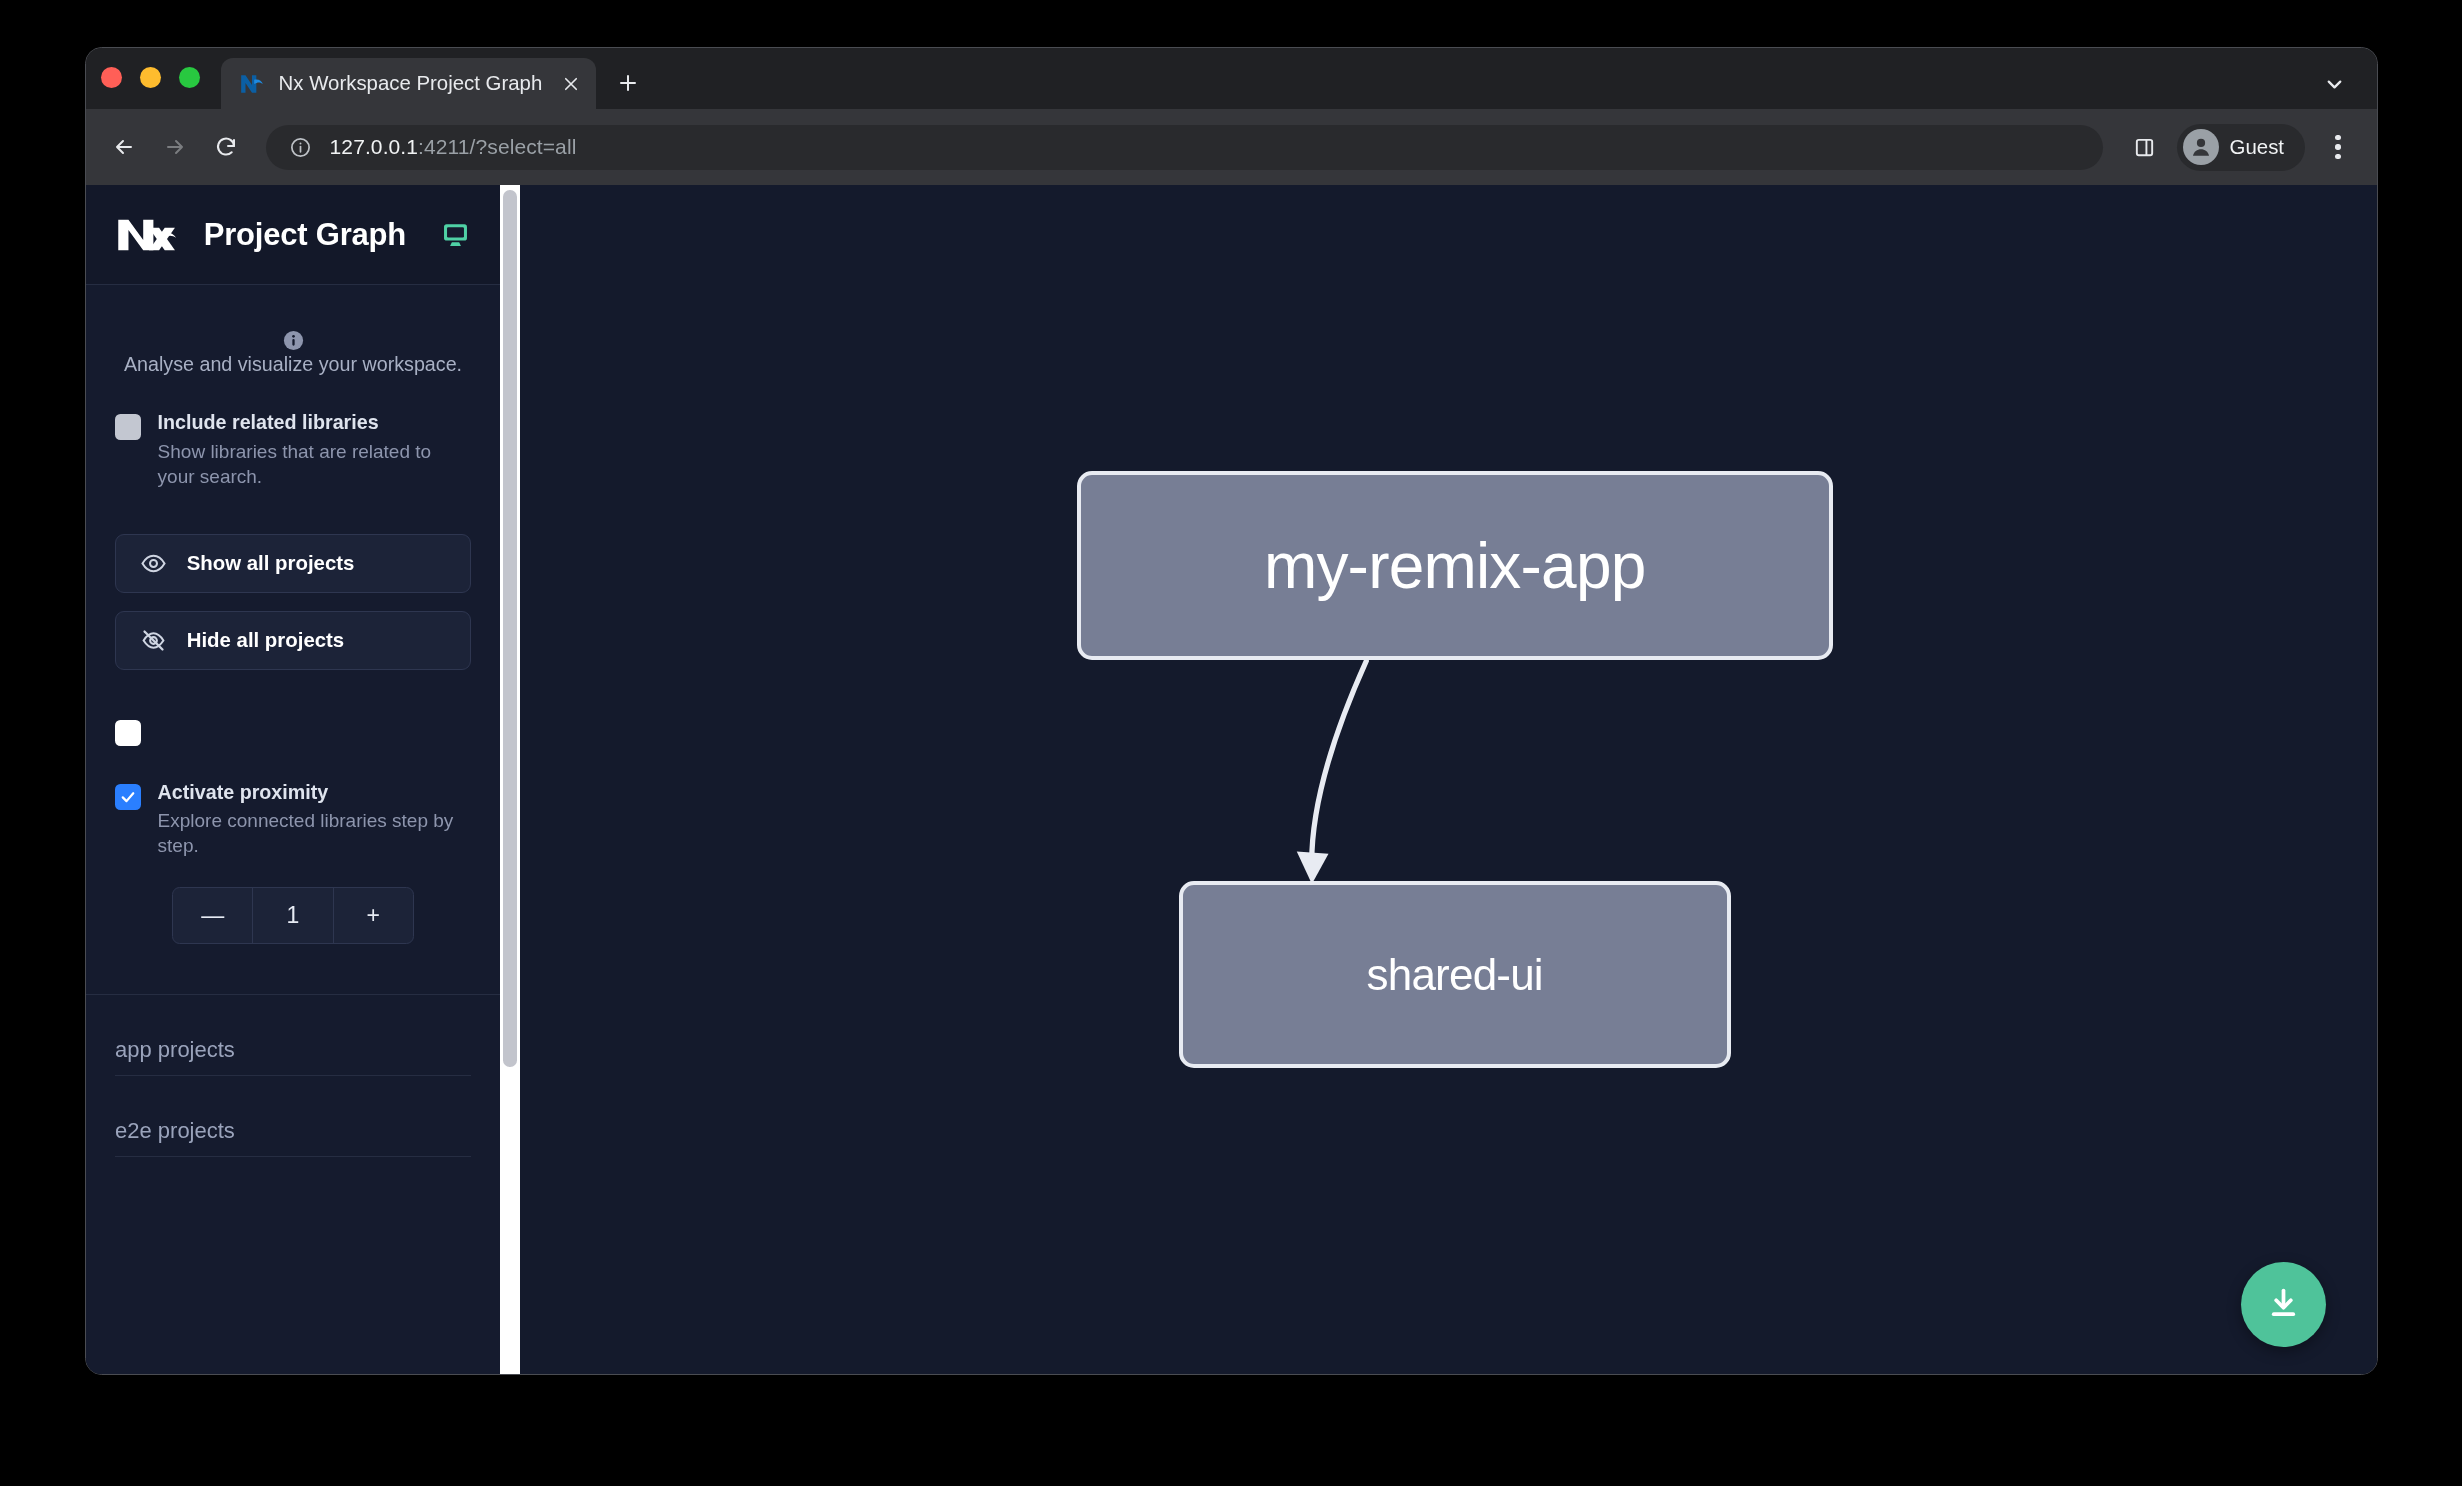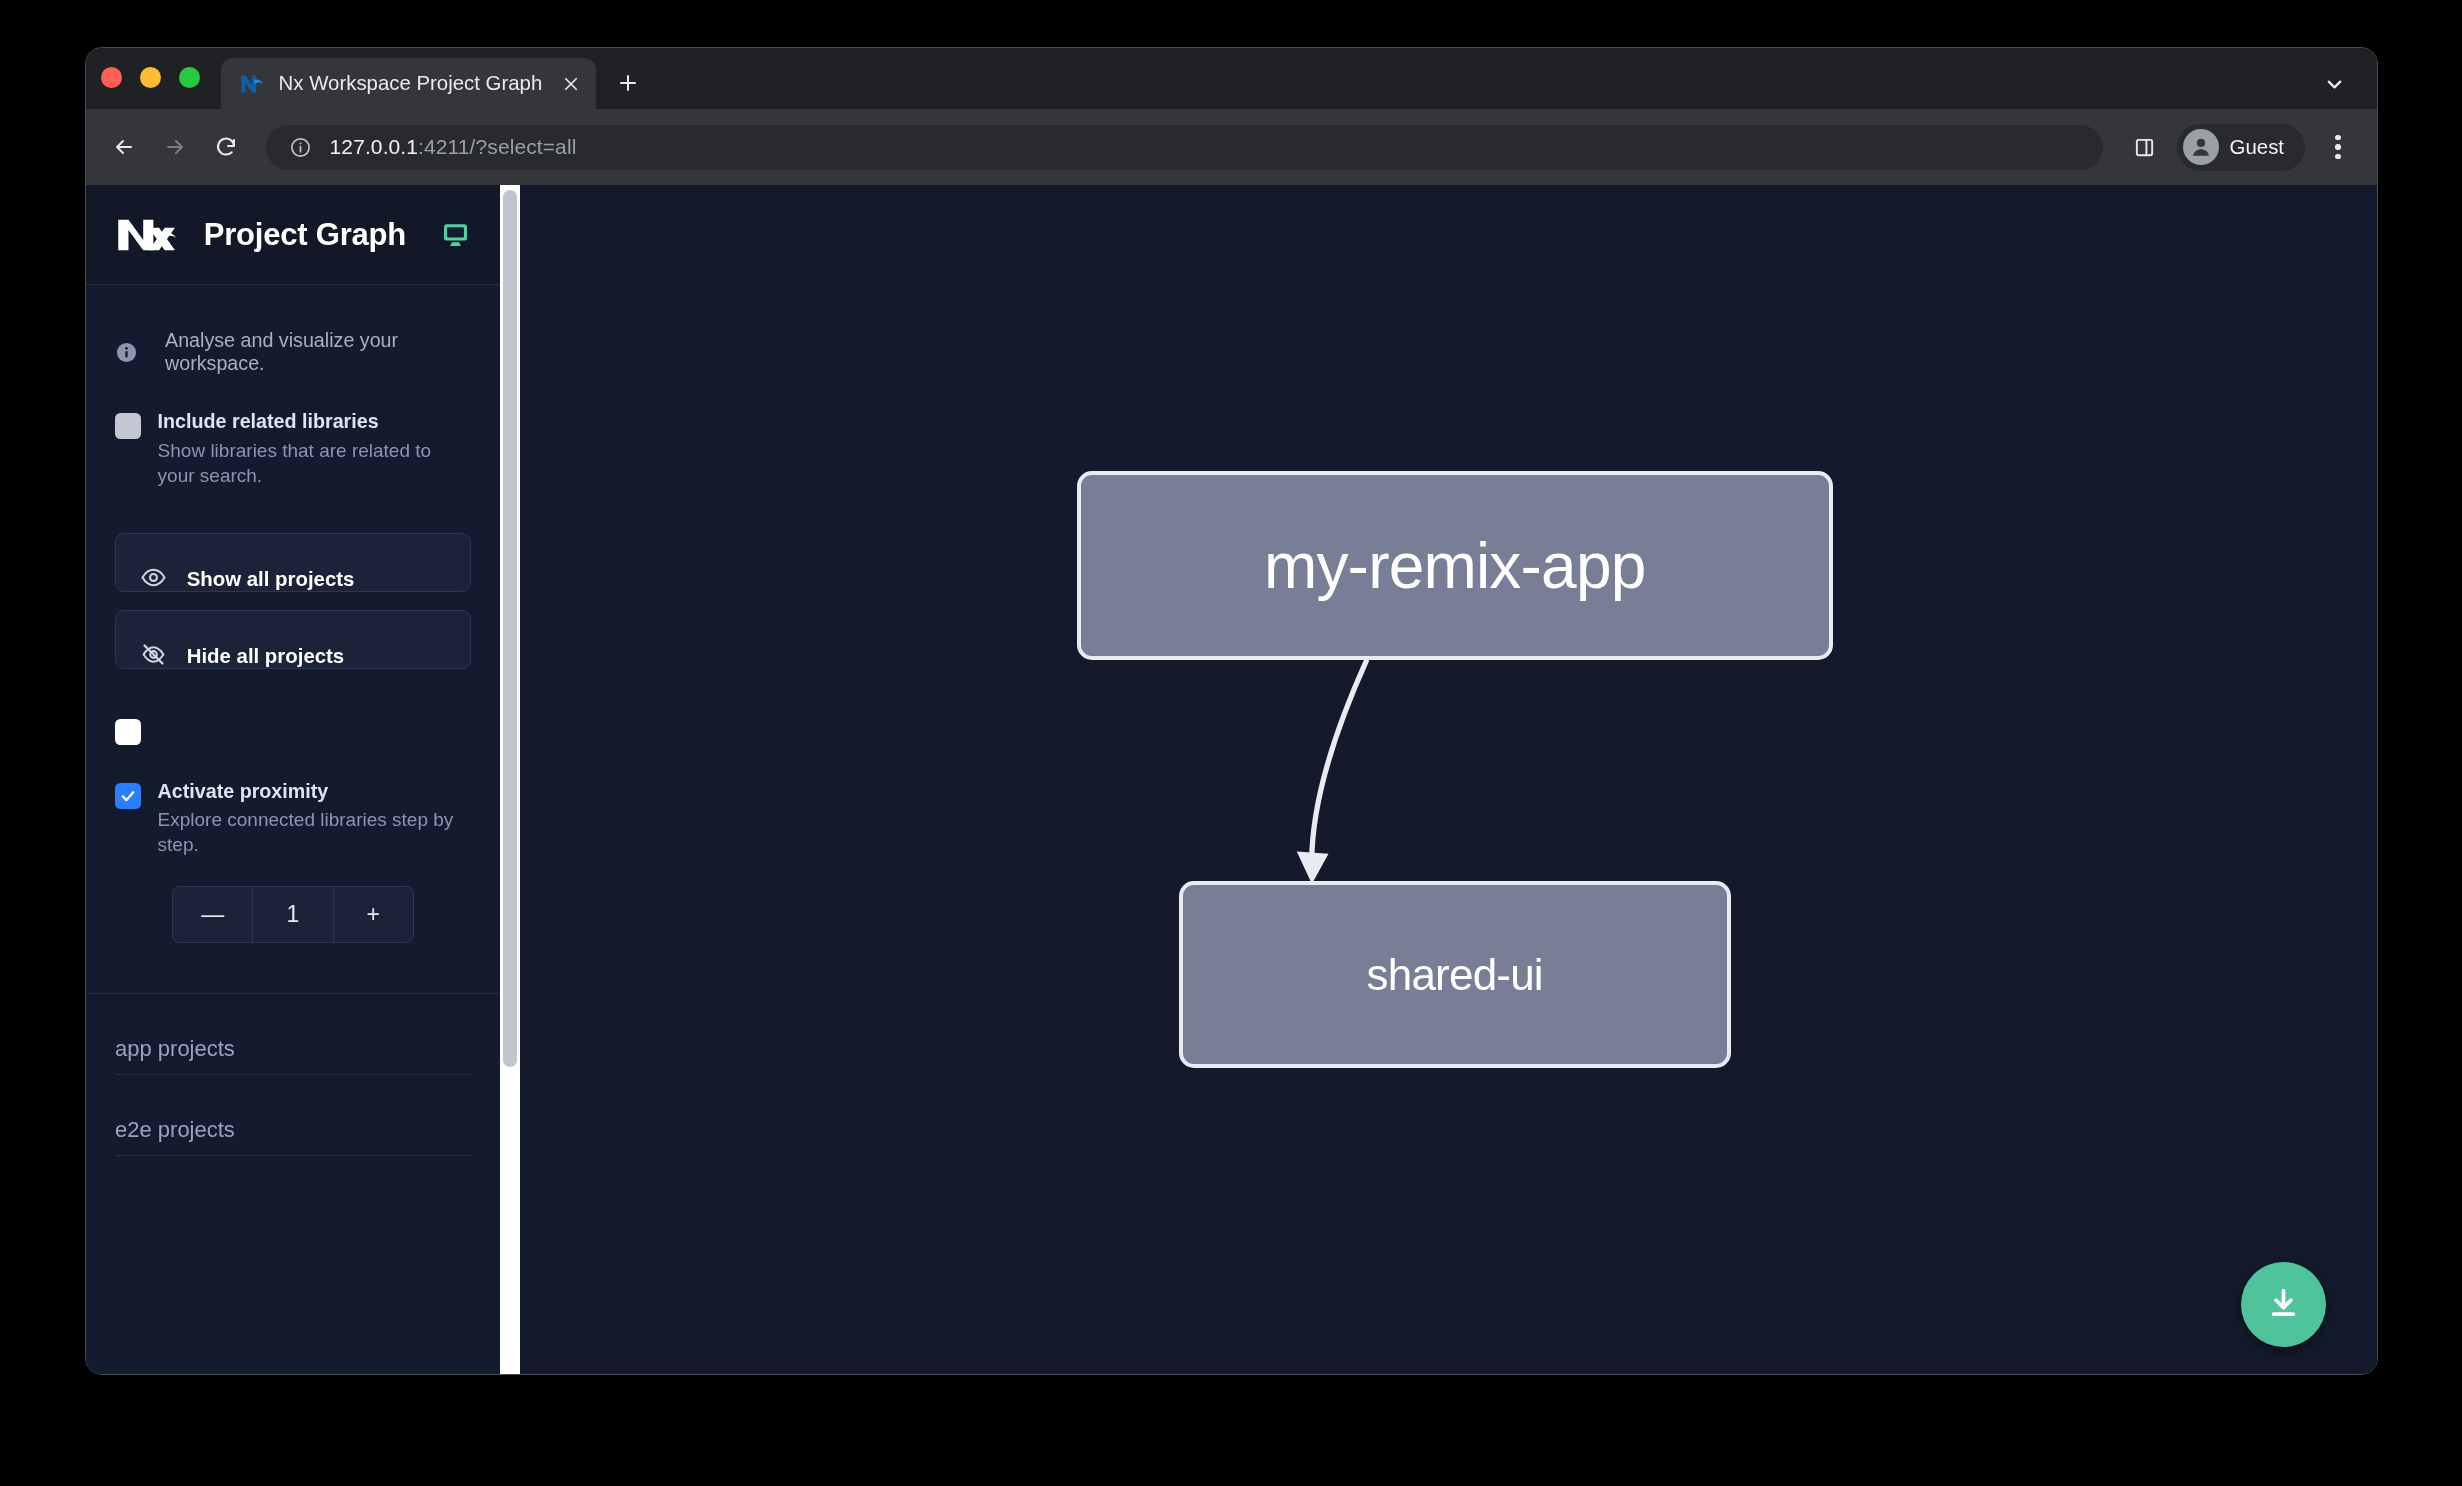--- a/index.html
+++ b/index.html
@@ -173,22 +173,23 @@
   .monitor-icon { width: 29px; height: 29px; color: #4fd1a5; flex: 0 0 auto; }
 
   .sidebar-scroll {
     flex: 1 1 auto;
     overflow: hidden;
     padding: 0 29px;
     display: flex; flex-direction: column;
   }
 
   .tagline {
-    display: flex; align-items: center; gap: 27px;
+    display: flex; align-items: center; gap: 1px;
     margin-top: 44px;
+    flex-direction: column;
   }
   .tagline-icon { width: 23px; height: 23px; flex: 0 0 auto; color:#8d95ad;}
   .tagline-text { color: #a8b0c4; font-size: 19.7px; }
 
   .filter-box {
     margin-top: 47px;
     height: 62px;
     background: #1b2236;
     border: 0.8px solid #2b3349;
     border-radius: 9px;
@@ -226,21 +227,21 @@
   .check-body { flex: 1 1 auto; }
   .check-label { color: #dfe4ee; font-size: 19.7px; font-weight: 700; }
   .check-desc { color: #8d95ad; font-size: 19px; line-height: 1.32; margin-top: 4.5px; }
 
   .pill-btn {
     margin-top: 18px;
     height: 59px;
     background: #1c2338;
     border: 0.8px solid #2e3650;
     border-radius: 9px;
-    display: flex; align-items: flex-end;
+    display: flex; align-items: center;
     gap: 19.7px;
     padding: 0 24px;
     color: #ffffff;
     font-size: 20.4px;
     font-weight: 700;
   }
   .pill-btn .bicon { width: 27px; height: 27px; color: #cfd5e2; flex: 0 0 auto; }
   .btn-group-top { margin-top: 45px; }
 
   .stepper {

